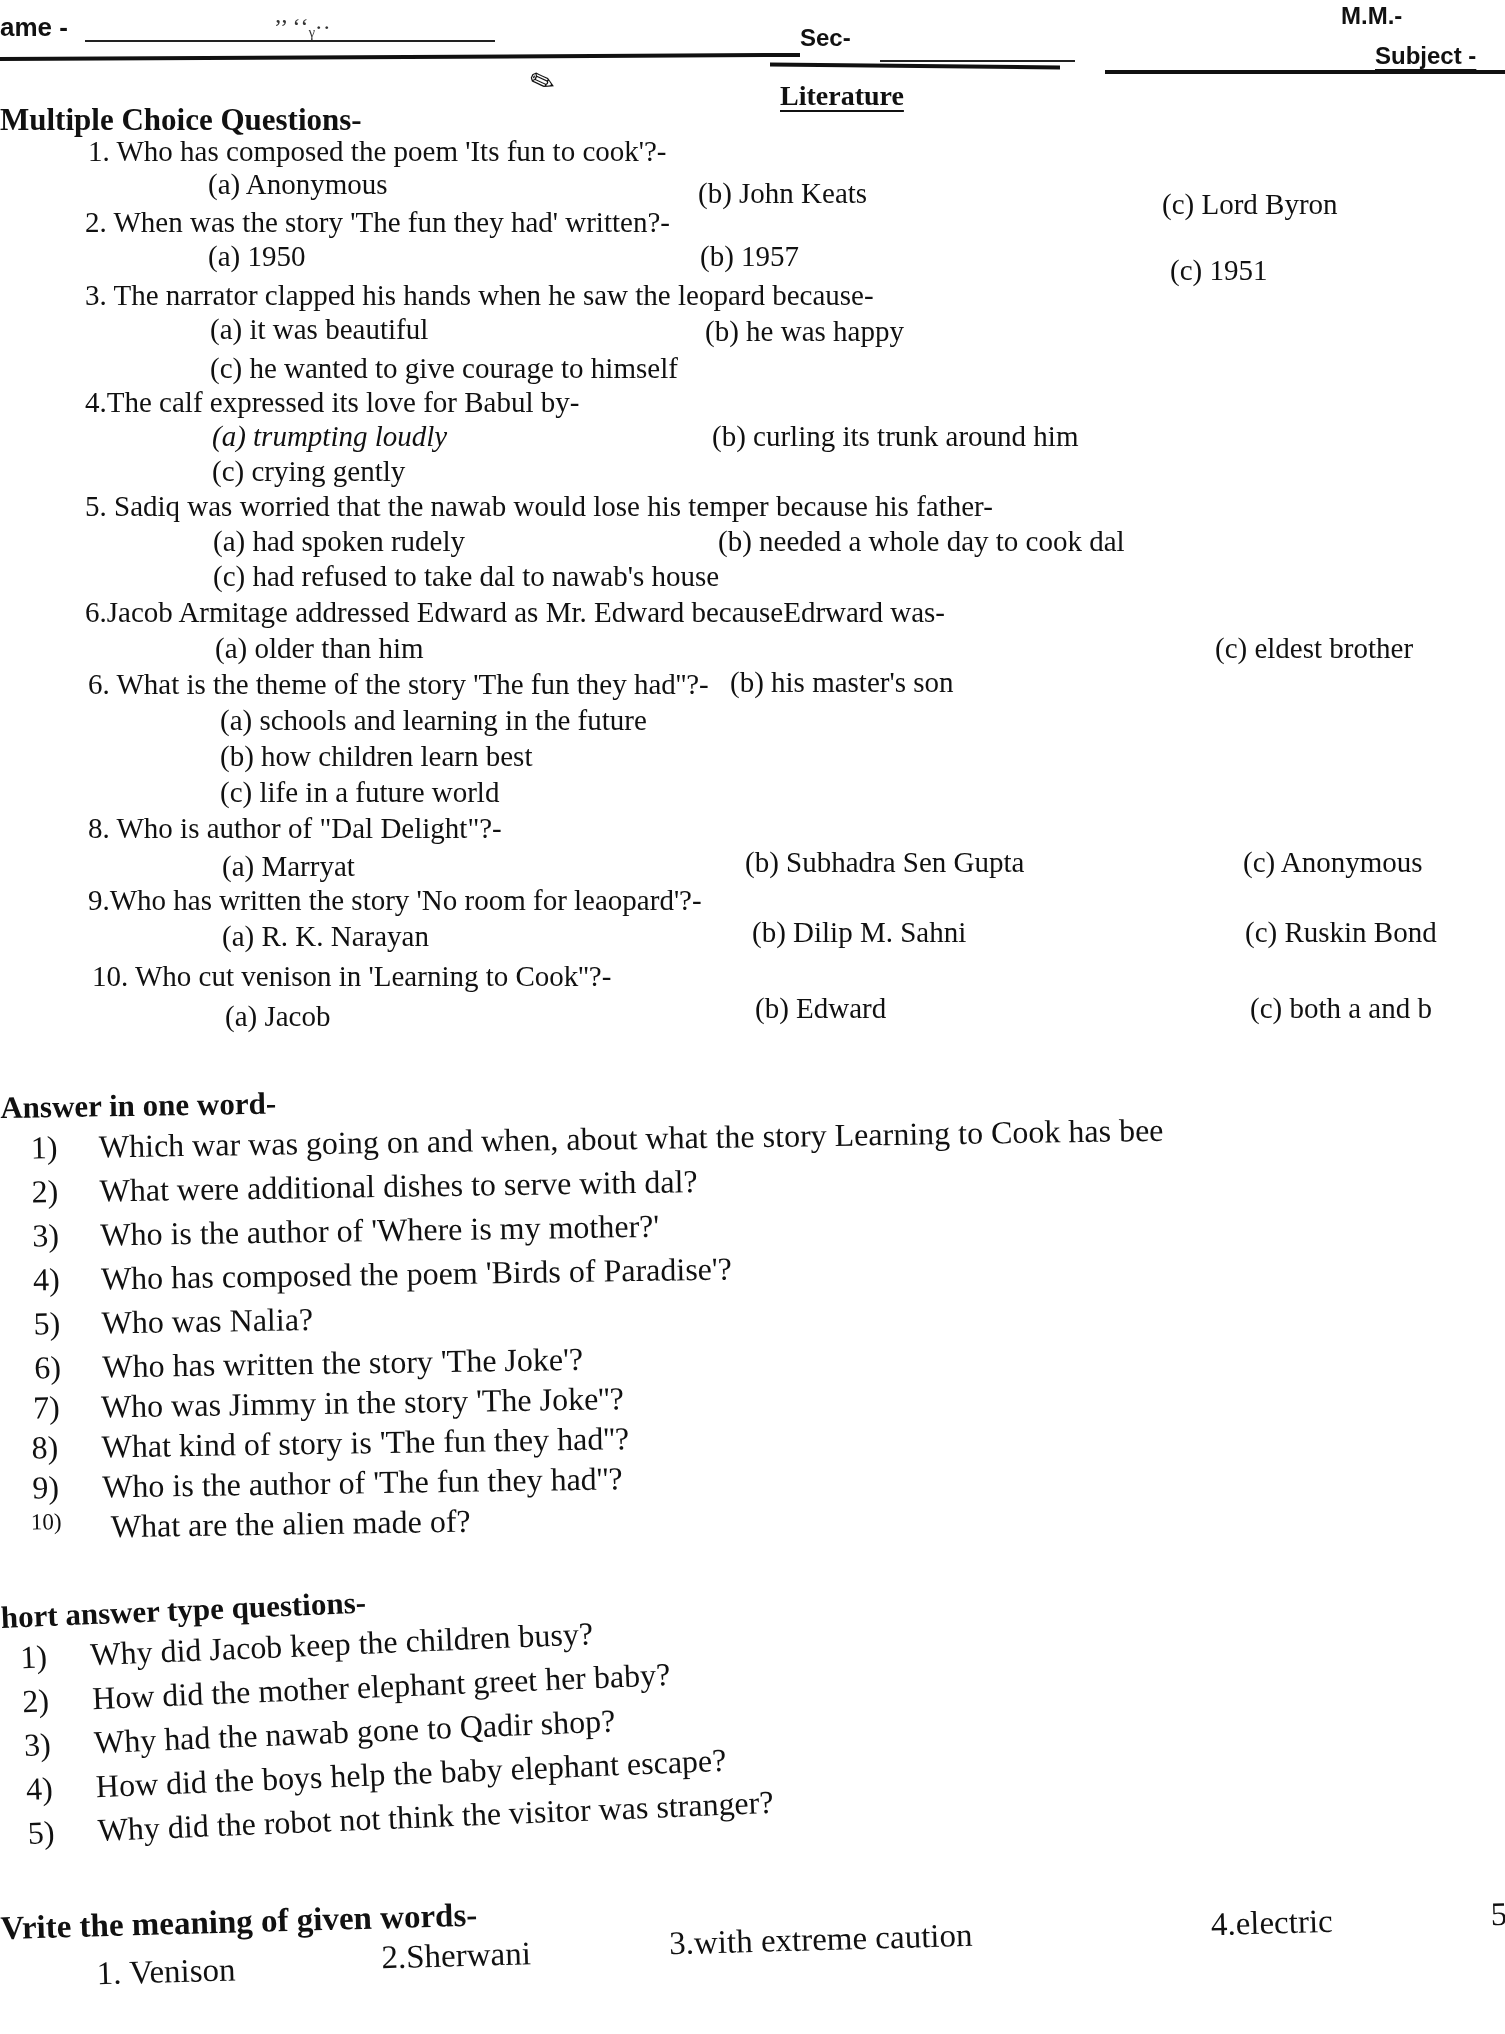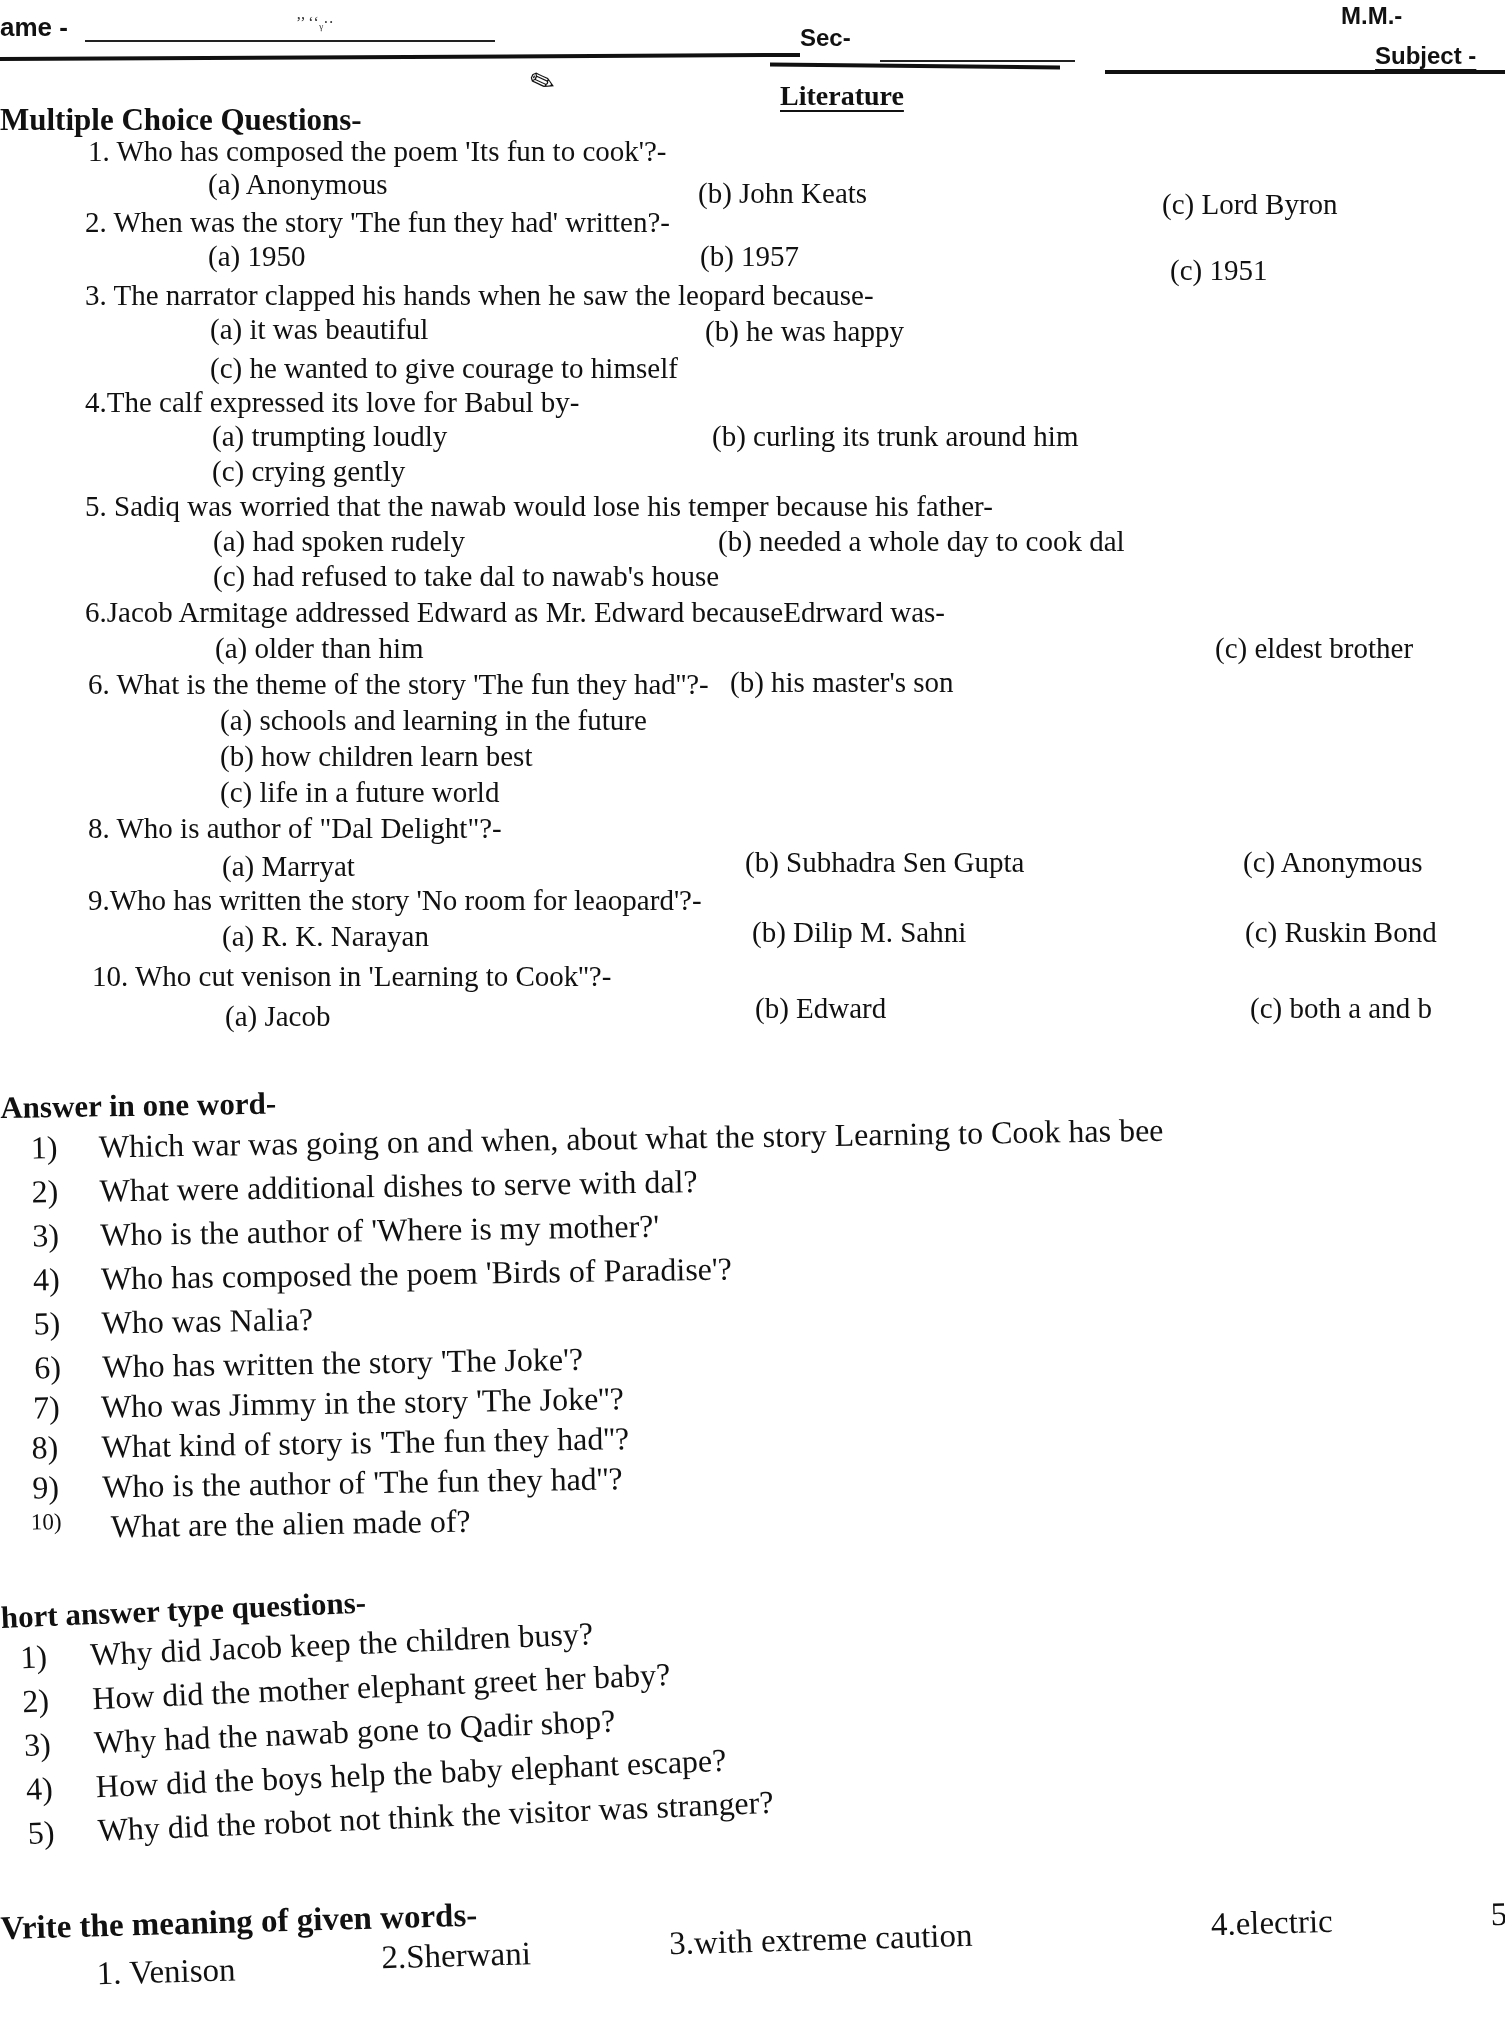--- a/index.html
+++ b/index.html
@@ -14,21 +14,21 @@
   .rule { position:absolute; background:#111; height:4px; }
   .thin { position:absolute; background:#222; height:2px; }
   .ul { text-decoration:underline; text-underline-offset:5px; }
 </style>
 </head>
 <body>
 
 <div>
   <span class="abs hdr" style="left:0;top:12px;">ame -</span>
   <div class="thin" style="left:85px;top:40px;width:410px;"></div>
-  <span class="abs" style="left:296px;top:14px;font-size:16px;color:#333;">’’ ʻʻᵧ··</span>
+  <span class="abs" style="left:274px;top:14px;font-size:24px;color:#333;">’’ ʻʻᵧ··</span>
 
   <span class="abs hdr" style="left:800px;top:24px;font-size:24px;">Sec-</span>
   <div class="thin" style="left:880px;top:60px;width:195px;"></div>
 
   <span class="abs hdr" style="left:1341px;top:2px;font-size:24px;">M.M.-</span>
   <span class="abs hdr ul" style="left:1375px;top:42px;font-size:24px;">Subject -</span>
 
   <div class="rule" style="left:0;top:55px;width:800px;transform:rotate(-0.3deg);"></div>
   <div class="rule" style="left:770px;top:64px;width:290px;transform:rotate(0.6deg);"></div>
   <div class="rule" style="left:1105px;top:70px;width:400px;"></div>
@@ -50,21 +50,21 @@
   <span class="abs opt" style="left:208px;top:240px;">(a) 1950</span>
   <span class="abs opt" style="left:700px;top:240px;">(b) 1957</span>
   <span class="abs opt" style="left:1170px;top:254px;">(c) 1951</span>
 
   <span class="abs q" style="left:85px;top:279px;">3. The narrator clapped his hands when he saw the leopard because-</span>
   <span class="abs opt" style="left:210px;top:313px;">(a) it was beautiful</span>
   <span class="abs opt" style="left:705px;top:315px;">(b) he was happy</span>
   <span class="abs opt" style="left:210px;top:352px;">(c) he wanted to give courage to himself</span>
 
   <span class="abs q" style="left:85px;top:386px;">4.The calf expressed its love for Babul by-</span>
-  <span class="abs opt" style="left:212px;top:420px;">(a) trumpting loudly</span>
+  <span class="abs opt" style="left:212px;top:420px;font-style:italic;">(a) trumpting loudly</span>
   <span class="abs opt" style="left:712px;top:420px;">(b) curling its trunk around him</span>
   <span class="abs opt" style="left:212px;top:455px;">(c) crying gently</span>
 
   <span class="abs q" style="left:85px;top:490px;">5. Sadiq was worried that the nawab would lose his temper because his father-</span>
   <span class="abs opt" style="left:213px;top:525px;">(a) had spoken rudely</span>
   <span class="abs opt" style="left:718px;top:525px;">(b) needed a whole day to cook dal</span>
   <span class="abs opt" style="left:213px;top:560px;">(c) had refused to take dal to nawab's house</span>
 
   <span class="abs q" style="left:85px;top:596px;">6.Jacob Armitage addressed Edward as Mr. Edward becauseEdrward was-</span>
   <span class="abs opt" style="left:215px;top:632px;">(a) older than him</span>

